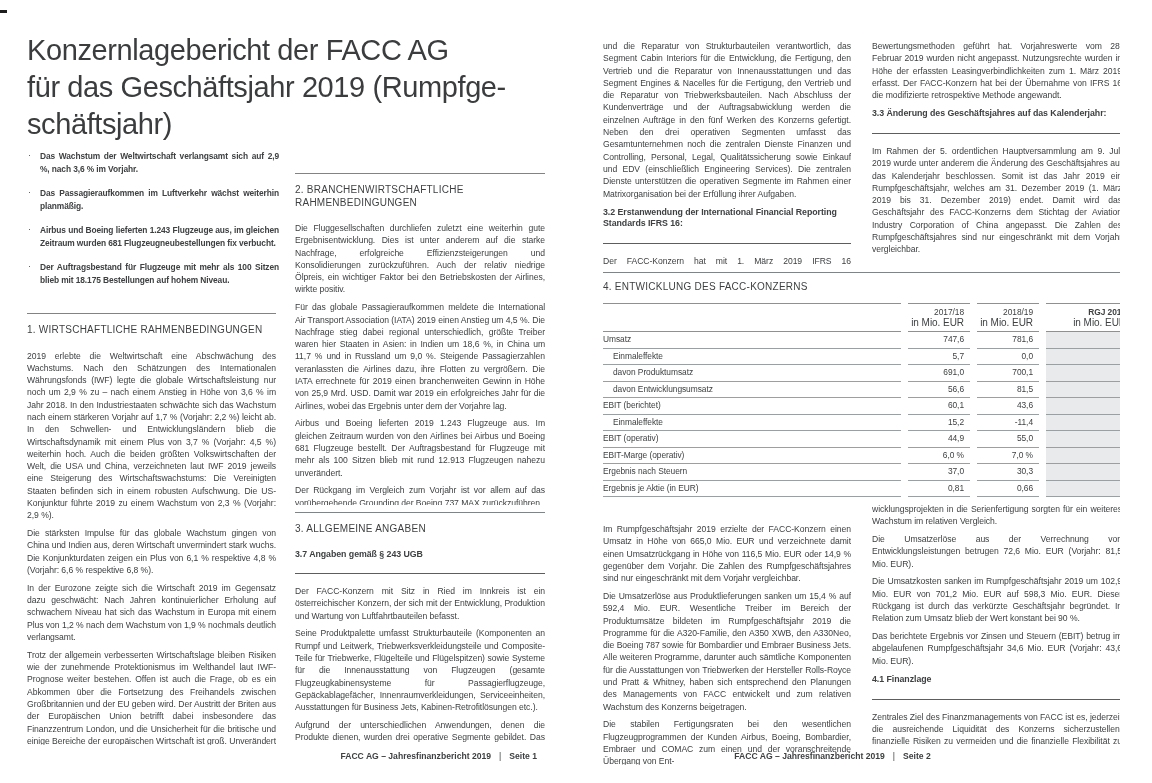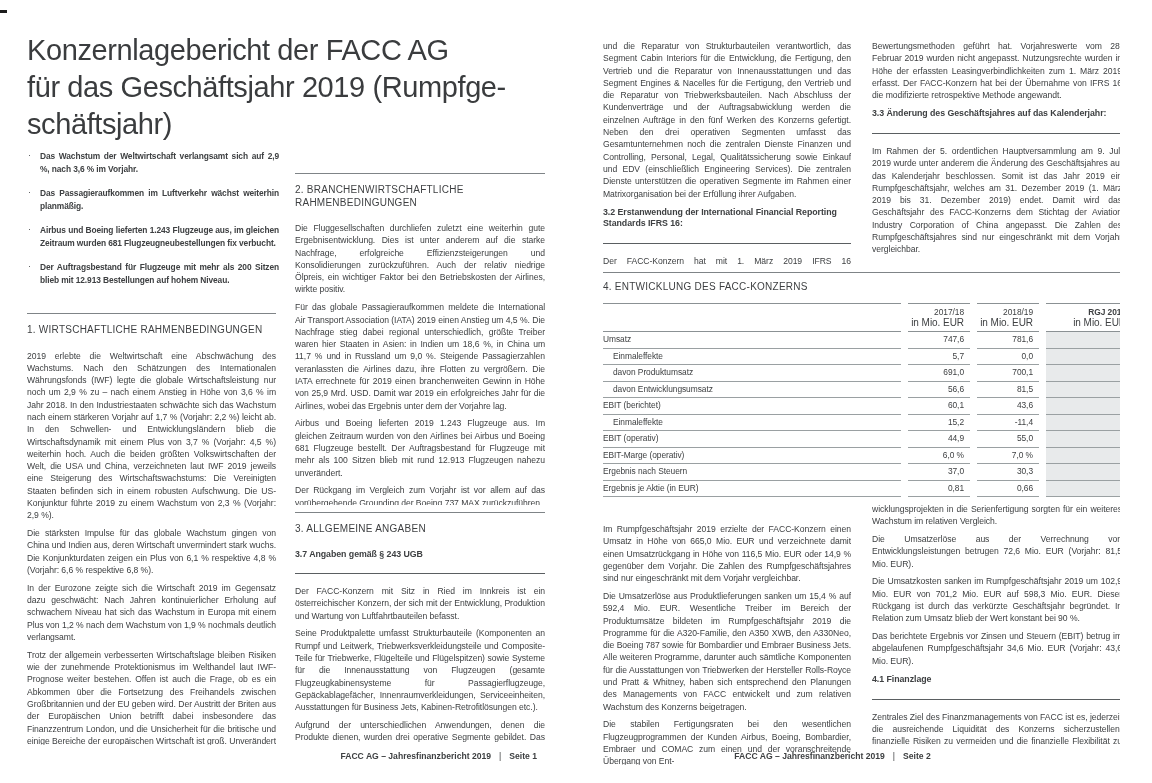--- a/index.html
+++ b/index.html
@@ -63,21 +63,21 @@
     <div class="title">
       <div>Konzernlagebericht der FACC AG</div>
       <div>für das Geschäftsjahr 2019 (Rumpfge-</div>
       <div>schäftsjahr)</div>
     </div>
 
     <div class="bullets">
       <div class="bullet"><span class="dot">·</span><span>Das Wachstum der Weltwirtschaft verlangsamt sich auf 2,9 %, nach 3,6 % im Vorjahr.</span></div>
       <div class="bullet"><span class="dot">·</span><span>Das Passagieraufkommen im Luftverkehr wächst weiterhin planmäßig.</span></div>
       <div class="bullet"><span class="dot">·</span><span>Airbus und Boeing lieferten 1.243 Flugzeuge aus, im gleichen Zeitraum wurden 681 Flugzeugneubestellungen fix verbucht.</span></div>
-      <div class="bullet"><span class="dot">·</span><span>Der Auftragsbestand für Flugzeuge mit mehr als 200 Sitzen blieb mit 12.913 Bestellungen auf hohem Niveau.</span></div>
+      <div class="bullet"><span class="dot">·</span><span>Der Auftragsbestand für Flugzeuge mit mehr als 100 Sitzen blieb mit 18.175 Bestellungen auf hohem Niveau.</span></div>
     </div>
 
     <div class="col" style="left:27px;top:313px;width:249px;max-height:432px;">
       <div class="rule"></div>
       <div class="sec-h">1. WIRTSCHAFTLICHE RAHMENBEDINGUNGEN</div>
       <p class="p">2019 erlebte die Weltwirtschaft eine Abschwächung des Wachstums. Nach den Schätzungen des Internationalen Währungsfonds (IWF) legte die globale Wirtschaftsleistung nur noch um 2,9 % zu – nach einem Anstieg in Höhe von 3,6 % im Jahr 2018. In den Industriestaaten schwächte sich das Wachstum nach einem stärkeren Vorjahr auf 1,7 % (Vorjahr: 2,2 %) leicht ab. In den Schwellen- und Entwicklungsländern blieb die Wirtschaftsdynamik mit einem Plus von 3,7 % (Vorjahr: 4,5 %) weiterhin hoch. Auch die beiden größten Volkswirtschaften der Welt, die USA und China, verzeichneten laut IWF 2019 jeweils eine Steigerung des Wirtschaftswachstums: Die Vereinigten Staaten befinden sich in einem robusten Aufschwung. Die US-Konjunktur führte 2019 zu einem Wachstum von 2,3 % (Vorjahr: 2,9 %).</p>
       <p class="p">Die stärksten Impulse für das globale Wachstum gingen von China und Indien aus, deren Wirtschaft unvermindert stark wuchs. Die Konjunkturdaten zeigen ein Plus von 6,1 % respektive 4,8 % (Vorjahr: 6,6 % respektive 6,8 %).</p>
       <p class="p">In der Eurozone zeigte sich die Wirtschaft 2019 im Gegensatz dazu geschwächt: Nach Jahren kontinuierlicher Erholung auf schwachem Niveau hat sich das Wachstum in Europa mit einem Plus von 1,2 % nach dem Wachstum von 1,9 % nochmals deutlich verlangsamt.</p>
       <p class="p">Trotz der allgemein verbesserten Wirtschaftslage bleiben Risiken wie der zunehmende Protektionismus im Welthandel laut IWF-Prognose weiter bestehen. Offen ist auch die Frage, ob es ein Abkommen über die Fortsetzung des Freihandels zwischen Großbritannien und der EU geben wird. Der Austritt der Briten aus der Europäischen Union betrifft dabei insbesondere das Finanzzentrum London, und die Unsicherheit für die britische und einige Bereiche der europäischen Wirtschaft ist groß. Unverändert hoch werden laut der Prognose außerdem die Risiken gesehen, die von geopolitischen Konflikten ausgehen.</p>
     </div>

